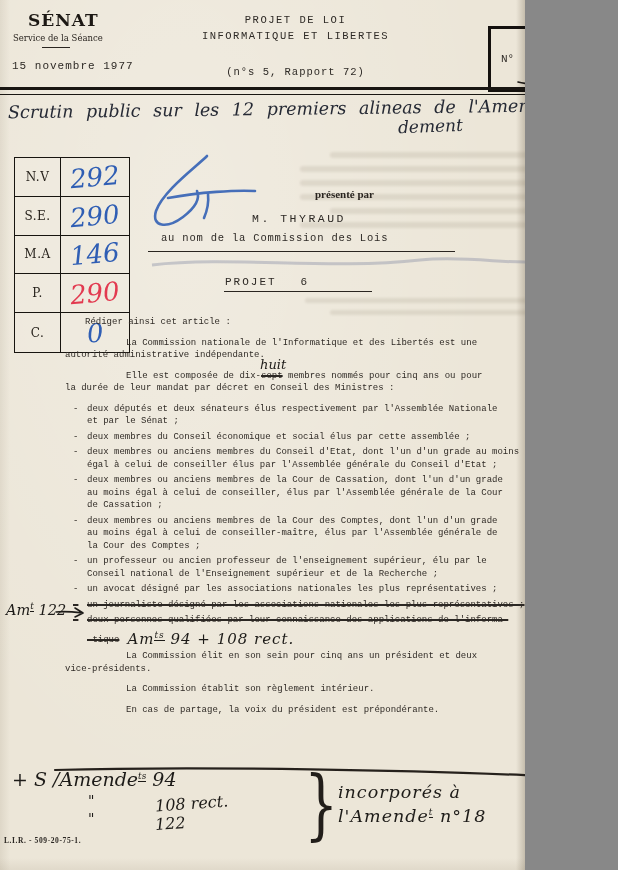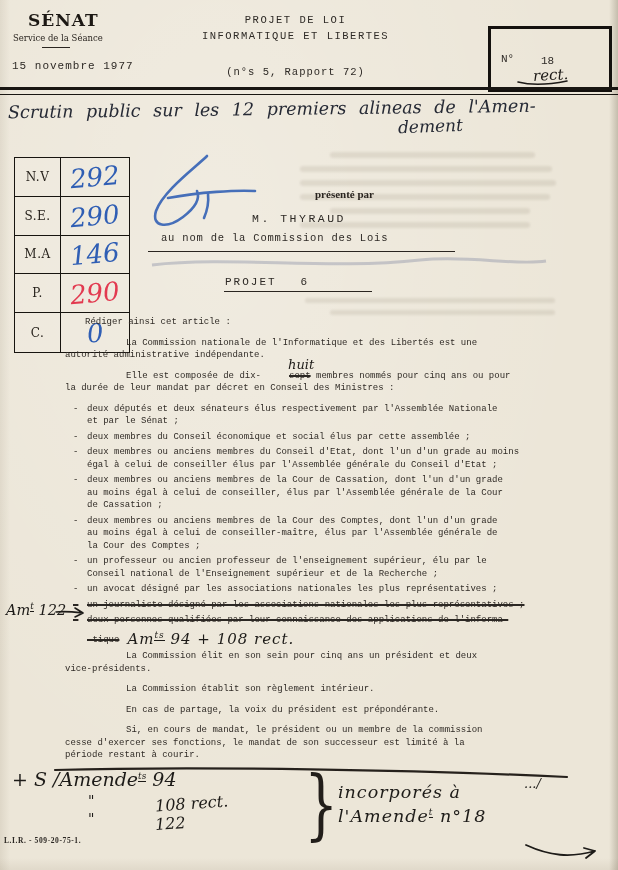--- a/index.html
+++ b/index.html
@@ -1,16 +1,16 @@
 <!DOCTYPE html>
 <html style="--blue_ink: #2f5eb4; --red_ink: #e23a50;"><head>
 <meta charset="utf-8">
 <style>
   html,body{margin:0;padding:0;background:#888;}
-  .page{position:relative;width:618px;height:870px;overflow:hidden;
+  .page{position:relative;width:525px;height:870px;overflow:hidden;
     background:
       radial-gradient(ellipse at 35% 25%, rgba(255,255,255,.22), transparent 65%),
       linear-gradient(to left, rgba(95,82,60,.28), transparent 9px),
       linear-gradient(to right, rgba(120,105,80,.12), transparent 10px),
       linear-gradient(to top, rgba(120,105,80,.10), transparent 12px),
       #ece6d8;
     font-family:"Liberation Mono", monospace; color:#2e2a26;}
   .abs{position:absolute;}
   .tw{font-family:"Liberation Mono", monospace;}
   .hw{font-family:"DejaVu Serif", serif; font-style:italic;}
@@ -50,21 +50,21 @@
   .ob-rule{left:148px;top:251px;width:307px;height:1.3px;background:#2a2520;}
   .article{left:225px;top:276px;font-size:11px;letter-spacing:2px;display:flex;gap:24px;}
   .art-rule{left:224px;top:291px;width:148px;height:1.2px;background:#2a2520;}
   
   .body{left:65px;top:316px;width:508px;font-size:9px;line-height:12.5px;color:#302b26;}
   .body div{white-space:nowrap;}
   .para{margin-bottom:8px;}
   .indent{padding-left:61px;}
   .bullet{margin-bottom:3px;padding-left:22px;position:relative;}
   .bullet .dash{position:absolute;left:8px;top:0;}
-  .sept-wrap{position:relative;display:inline-block;margin-left:28px;}
+  .sept-wrap{position:relative;display:inline-block;}
   .huit{position:absolute;left:-1px;top:-11px;font-size:13px;color:#1d1b18;white-space:nowrap;}
   .hand-after{font-size:15px;color:#1d1b18;margin-left:8px;position:relative;top:2px;letter-spacing:1px;}
   sup.hwsup{font-size:9px;border-bottom:1px solid currentColor;font-style:italic;}
   
   .margin-note{left:6px;top:601px;font-size:14.5px;color:#1d1b18;white-space:nowrap;}
   .bn1{left:12px;top:768px;font-size:19px;color:#1d1b18;white-space:nowrap;}
   .ditto1{left:88px;top:793px;font-size:14px;color:#1d1b18;}
   .ditto2{left:88px;top:811px;font-size:14px;color:#1d1b18;}
   .bn-num2{left:155px;top:794px;font-size:16px;color:#1d1b18;transform:rotate(-4deg);white-space:nowrap;}
   .bn-num3{left:155px;top:814px;font-size:16px;color:#1d1b18;transform:rotate(-4deg);}
@@ -215,25 +215,20 @@
       <div class="struck">deux personnes qualifiées par leur connaissance des applications de l'informa-</div>
       <div><span class="struck">-tique</span><span class="hand-after hw"><span>Am</span><sup class="hwsup">ts</sup><span> 94 + 108 rect.</span></span></div>
     </div>
 
     <div class="para" style="margin-top:4px">
       <div class="indent">La Commission élit en son sein pour cinq ans un président et deux</div>
       <div>vice-présidents.</div>
     </div>
     <div class="para indent">La Commission établit son règlement intérieur.</div>
     <div class="para indent">En cas de partage, la voix du président est prépondérante.</div>
-    <div class="para">
-      <div class="indent">Si, en cours de mandat, le président ou un membre de la commission</div>
-      <div>cesse d'exercer ses fonctions, le mandat de son successeur est limité à la</div>
-      <div>période restant à courir.</div>
-    </div>
   </div>
 
   <div class="abs margin-note hw"><span>Am</span><sup class="hwsup">t</sup><span> 122</span></div>
 
   <div class="abs bn1 hw"><span>+ S /Amende</span><sup class="hwsup">ts</sup><span> 94</span></div>
   <div class="abs ditto1 hw">"</div>
   <div class="abs ditto2 hw">"</div>
   <div class="abs bn-num2 hw">108 rect.</div>
   <div class="abs bn-num3 hw">122</div>
   <div class="abs brace">}</div>

